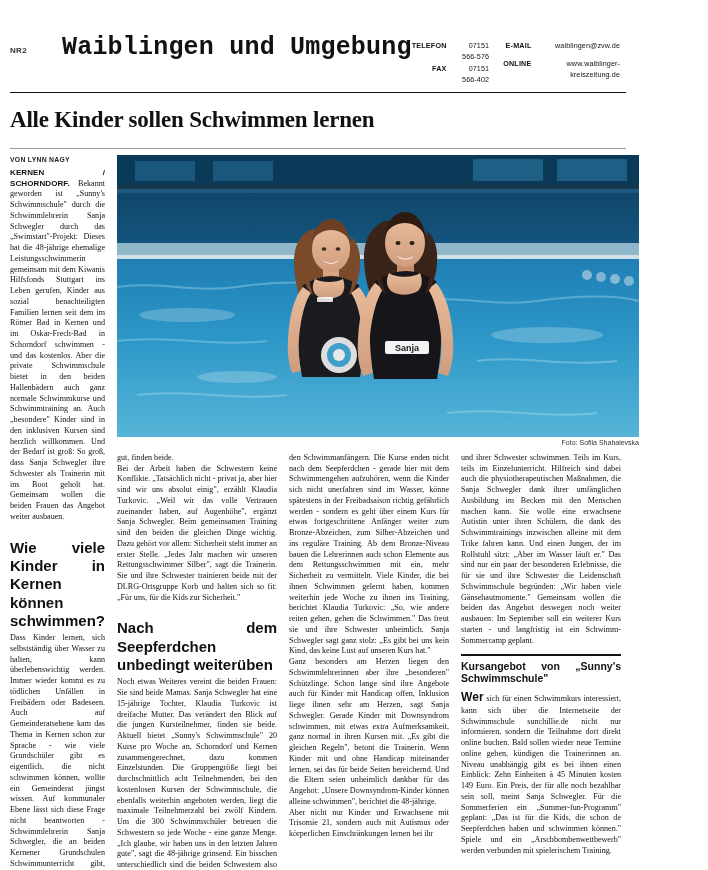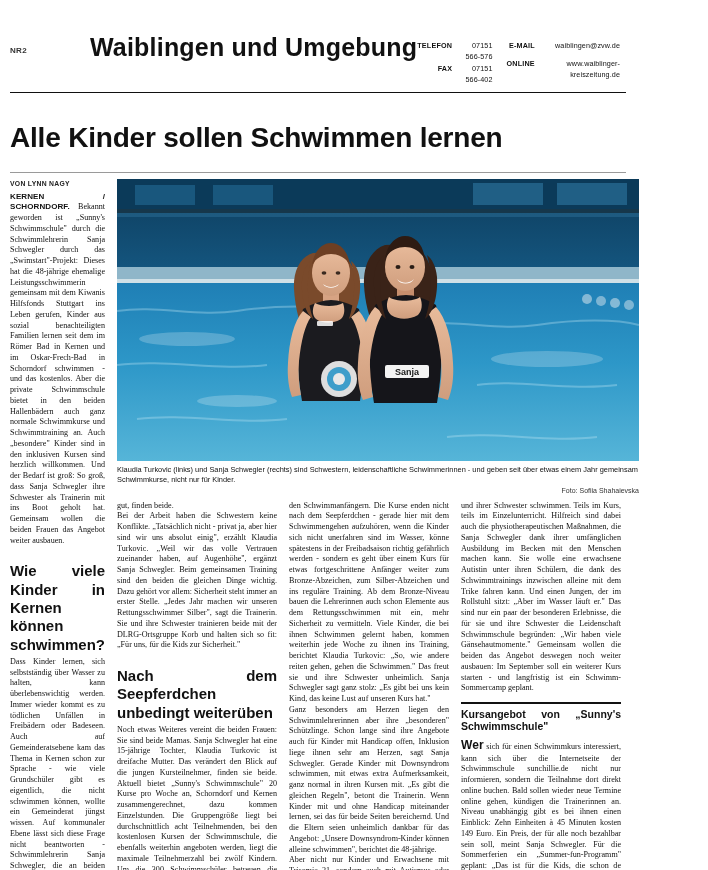--- a/index.html
+++ b/index.html
@@ -36,22 +36,22 @@
     left: 0px;
     top: 46px;
     font-family: "Liberation Sans", sans-serif;
     font-size: 8px;
     font-weight: 700;
     color: #333;
     letter-spacing: 0.3px;
   }
   .masthead-title {
     flex: 0 0 auto;
-    margin-left: 80px;
-    font-family: Liberation Sans, sans-serif;
+    margin-left: 52px;
+    font-family: Liberation Mono, monospace;
     font-size: 25px;
     font-weight: 700;
     letter-spacing: 0.2px;
     line-height: 1.1;
     color: #111;
   }
   .masthead-contact {
     margin-left: auto;
     margin-right: 6px;
     display: flex;
@@ -72,25 +72,25 @@
   .contact-label {
     font-weight: 700;
     letter-spacing: 0.2px;
   }
   .contact-value {
     letter-spacing: 0.1px;
   }
 
   
   .headline {
-    font-family: Liberation Sans, sans-serif;
-    font-weight: 700;
-    font-size: 28px;
+    font-family: Liberation Serif, serif;
+    font-weight: 700;
+    font-size: 23px;
     line-height: 1.08;
-    margin-top: 30px;
+    margin-top: 15px;
     letter-spacing: -0.2px;
   }
   .subhead {
     font-family: "Liberation Sans", sans-serif;
     font-size: 9.3px;
     font-weight: 700;
     margin-top: 11px;
     margin-bottom: 8px;
     color: #111;
     letter-spacing: 0.05px;
@@ -336,21 +336,20 @@
           </g>
 
           <g opacity="0.5">
             <circle cx="470" cy="120" r="5" fill="#e7eef2"></circle>
             <circle cx="484" cy="122" r="5" fill="#d7e6ee"></circle>
             <circle cx="498" cy="124" r="5" fill="#e7eef2"></circle>
             <circle cx="512" cy="126" r="5" fill="#d7e6ee"></circle>
           </g>
         </svg>
       </div>
-      <div class="caption">Klaudia Turkovic (links) und Sanja Schwegler (rechts) sind Schwestern, leidenschaftliche Schwimmerinnen - und geben seit über etwas einem Jahr gemeinsam Schwimmkurse, nicht nur für Kinder.</div>
       <div class="credit">Foto: Sofiia Shahaievska</div>
 
       <div class="photo-cols">
         <div class="col">
           <p>gut, finden beide.</p>
           <p>Bei der Arbeit haben die Schwestern keine Konflikte. „Tatsächlich nicht - privat ja, aber hier sind wir uns absolut einig", erzählt Klaudia Turkovic. „Weil wir das volle Vertrauen zueinander haben, auf Augenhöhe", ergänzt Sanja Schwegler. Beim gemeinsamen Training sind den beiden die gleichen Dinge wichtig. Dazu gehört vor allem: Sicherheit steht immer an erster Stelle. „Jedes Jahr machen wir unseren Rettungsschwimmer Silber", sagt die Trainerin. Sie und ihre Schwester trainieren beide mit der DLRG-Ortsgruppe Korb und halten sich so fit: „Für uns, für die Kids zur Sicherheit."</p>
           <div class="subhd">Nach dem Seepferdchen unbedingt weiterüben</div>
           <p>Noch etwas Weiteres vereint die beiden Frauen: Sie sind beide Mamas. Sanja Schwegler hat eine 15-jährige Tochter, Klaudia Turkovic ist dreifache Mutter. Das verändert den Blick auf die jungen Kursteilnehmer, finden sie beide. Aktuell bietet „Sunny's Schwimmschule" 20 Kurse pro Woche an, Schorndorf und Kernen zusammengerechnet, dazu kommen Einzelstunden. Die Gruppengröße liegt bei durchschnittlich acht Teilnehmenden, bei den kostenlosen Kursen der Schwimmschule, die ebenfalls weiterhin angeboten werden, liegt die maximale Teilnehmerzahl bei zwölf Kindern. Um die 300 Schwimmschüler betreuen die Schwestern so jede Woche - eine ganze Menge. „Ich glaube, wir haben uns in den letzten Jahren gute", sagt die 48-jährige grinsend. Ein bisschen unterschiedlich sind die beiden Schwestern also schon - die Zusammenarbeit klappt aber trotzdem</p>
         </div>
         <div class="col">

